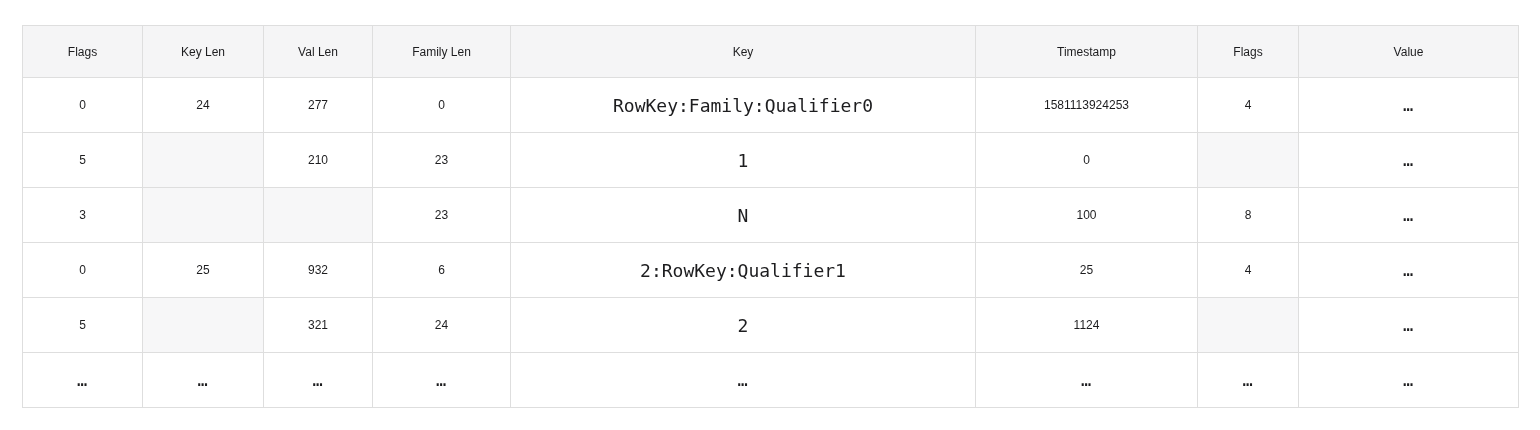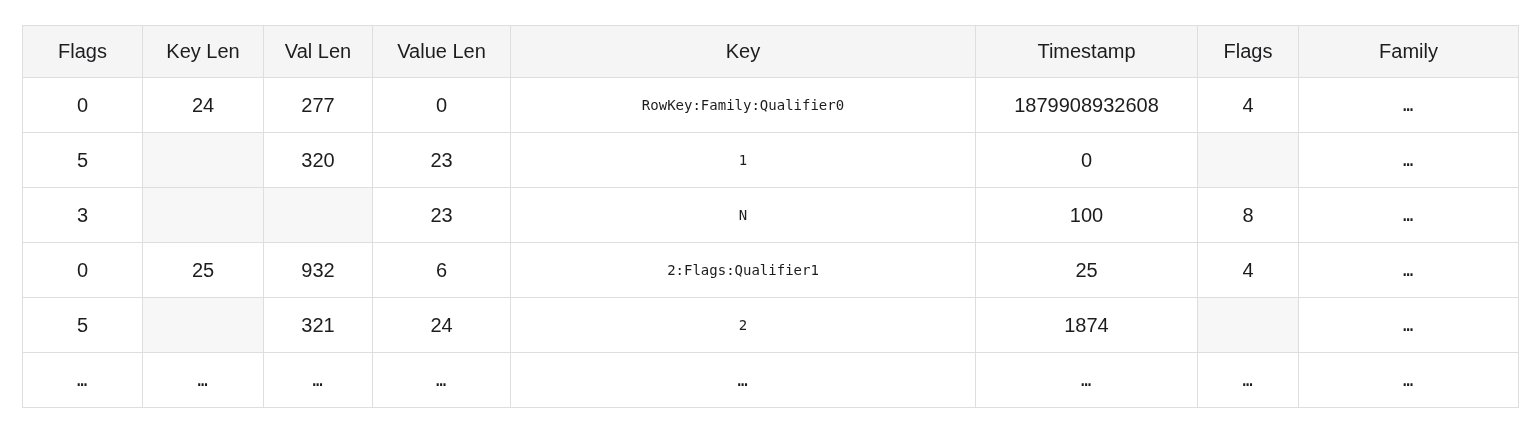--- a/index.html
+++ b/index.html
@@ -18,34 +18,34 @@
     table-layout: fixed;
     width: 1496px;
     font-family: "Liberation Sans", sans-serif;
     color: #1d1d1f;
   }
   table.kv-table th,
   table.kv-table td {
     border: 1px solid #dedede;
     text-align: center;
     vertical-align: middle;
-    font-size: 20px;
+    font-size: 12px;
     font-weight: 400;
     padding: 0 4px;
     overflow: hidden;
     white-space: nowrap;
   }
   table.kv-table thead tr { height: 52px; }
   table.kv-table tbody tr { height: 55px; }
   table.kv-table th {
     background: #f5f5f6;
   }
   table.kv-table td.mono {
     font-family: "DejaVu Sans Mono", "Liberation Mono", monospace;
-    font-size: 14px;
+    font-size: 18px;
   }
   table.kv-table td.empty {
     background: #f7f7f8;
   }
   table.kv-table td.ellipsis {
     font-family: "DejaVu Sans Mono", "Liberation Mono", monospace;
     font-size: 17px;
     letter-spacing: 1px;
   }
 </style>
@@ -62,42 +62,42 @@
       <col style="width:465px">
       <col style="width:222px">
       <col style="width:101px">
       <col style="width:220px">
     </colgroup>
     <thead>
       <tr>
         <th>Flags</th>
         <th>Key Len</th>
         <th>Val Len</th>
-        <th>Value Len</th>
+        <th>Family Len</th>
         <th>Key</th>
         <th>Timestamp</th>
         <th>Flags</th>
-        <th>Family</th>
+        <th>Value</th>
       </tr>
     </thead>
     <tbody id="table-body">
         <tr>
           <td>0</td>
           <td>24</td>
           <td>277</td>
           <td>0</td>
           <td class="mono">RowKey:Family:Qualifier0</td>
-          <td>1879908932608</td>
+          <td>1581113924253</td>
           <td>4</td>
           <td class="ellipsis">…</td>
         </tr>
         <tr>
           <td>5</td>
           <td class="empty"></td>
-          <td>320</td>
+          <td>210</td>
           <td>23</td>
           <td class="mono">1</td>
           <td>0</td>
           <td class="empty"></td>
           <td class="ellipsis">…</td>
         </tr>
         <tr>
           <td>3</td>
           <td class="empty"></td>
           <td class="empty"></td>
@@ -105,32 +105,32 @@
           <td class="mono">N</td>
           <td>100</td>
           <td>8</td>
           <td class="ellipsis">…</td>
         </tr>
         <tr>
           <td>0</td>
           <td>25</td>
           <td>932</td>
           <td>6</td>
-          <td class="mono">2:Flags:Qualifier1</td>
+          <td class="mono">2:RowKey:Qualifier1</td>
           <td>25</td>
           <td>4</td>
           <td class="ellipsis">…</td>
         </tr>
         <tr>
           <td>5</td>
           <td class="empty"></td>
           <td>321</td>
           <td>24</td>
           <td class="mono">2</td>
-          <td>1874</td>
+          <td>1124</td>
           <td class="empty"></td>
           <td class="ellipsis">…</td>
         </tr>
         <tr>
           <td class="ellipsis">…</td>
           <td class="ellipsis">…</td>
           <td class="ellipsis">…</td>
           <td class="ellipsis">…</td>
           <td class="mono ellipsis">…</td>
           <td class="ellipsis">…</td>

